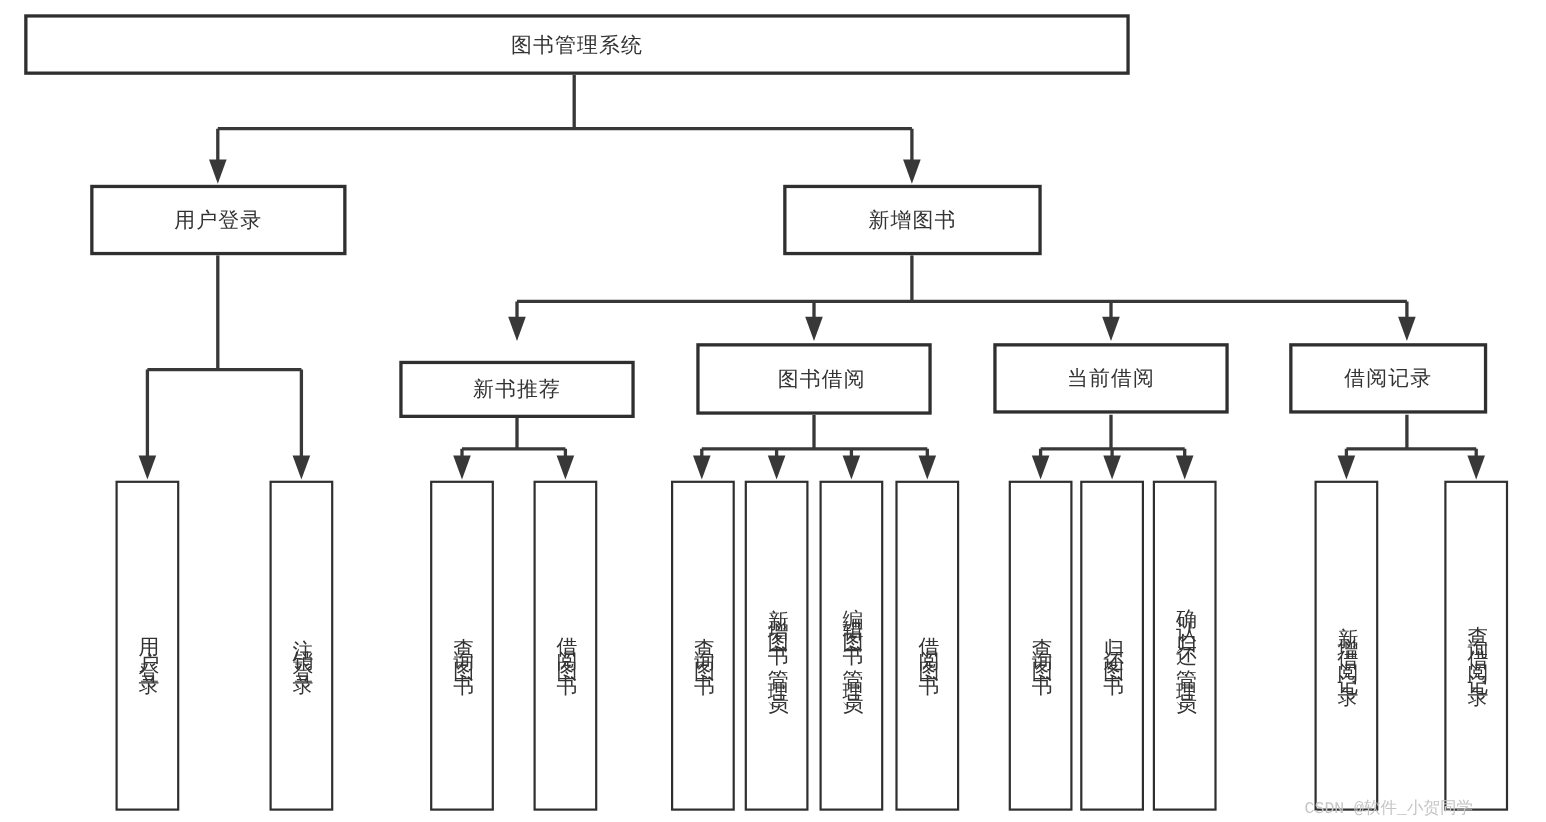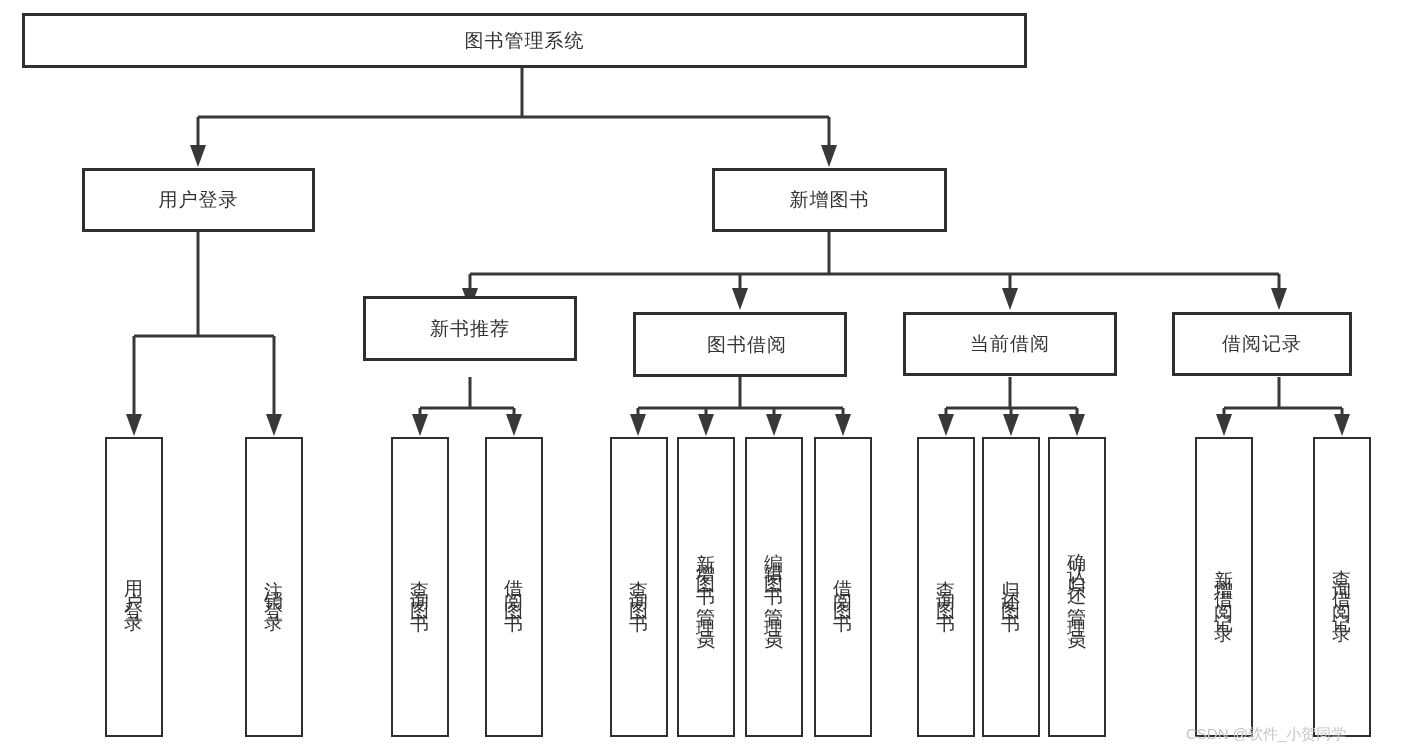--- a/index.html
+++ b/index.html
@@ -13,20 +13,21 @@
   body {
     font-family: "Liberation Sans", "DejaVu Sans", sans-serif;
     background: var(--background);
   }
   .canvas {
     position: relative;
     width: 1405px;
     height: 747px;
     background: var(--background);
     overflow: hidden;
+    font-family: Liberation Mono, monospace;
   }
   .connectors {
     position: absolute;
     left: 0; top: 0;
     width: 1405px; height: 747px;
   }
   .connectors path {
     stroke: var(--line);
     stroke-width: 3;
     fill: none;
@@ -74,21 +75,21 @@
     top: 725px;
     font-size: 15px;
     color: var(--watermark);
     white-space: nowrap;
     z-index: 3;
   }
   
   .n-root            { left: 22px;   top: 13px;  width: 1005px; height: 55px; }
   .n-user-login      { left: 82px;   top: 168px; width: 233px;  height: 64px; }
   .n-book-mgmt       { left: 712px;  top: 168px; width: 235px;  height: 64px; }
-  .n-new-book-rec    { left: 363px;  top: 296px; width: 214px;  height: 65px; }
+  .n-new-book-rec    { left: 363px;  top: 328px; width: 214px;  height: 52px; }
   .n-book-borrow     { left: 633px;  top: 312px; width: 214px;  height: 65px; padding-left: 14px; }
   .n-current-borrow  { left: 903px;  top: 312px; width: 214px;  height: 64px; }
   .n-borrow-records  { left: 1172px; top: 312px; width: 180px;  height: 64px; }
   
   .lf-user-login     { left: 105px; }
   .lf-logout         { left: 245px; }
   .lf-a1             { left: 391px; }
   .lf-a2             { left: 485px; }
   .lf-b1             { left: 610px; }
   .lf-b2             { left: 677px; }

